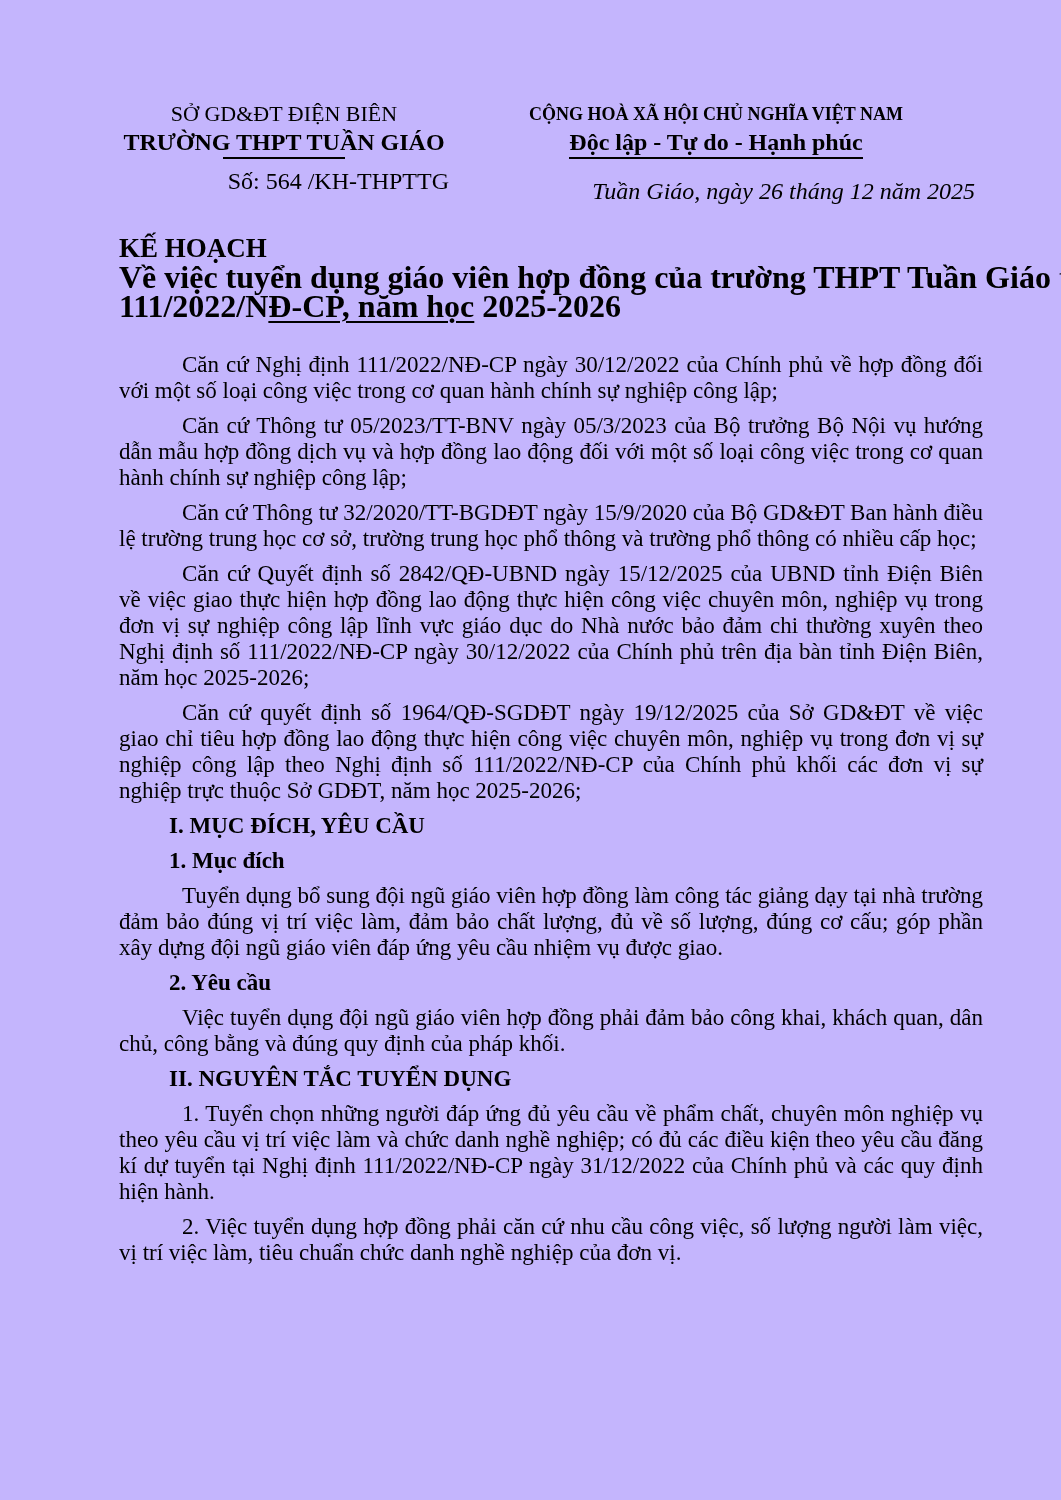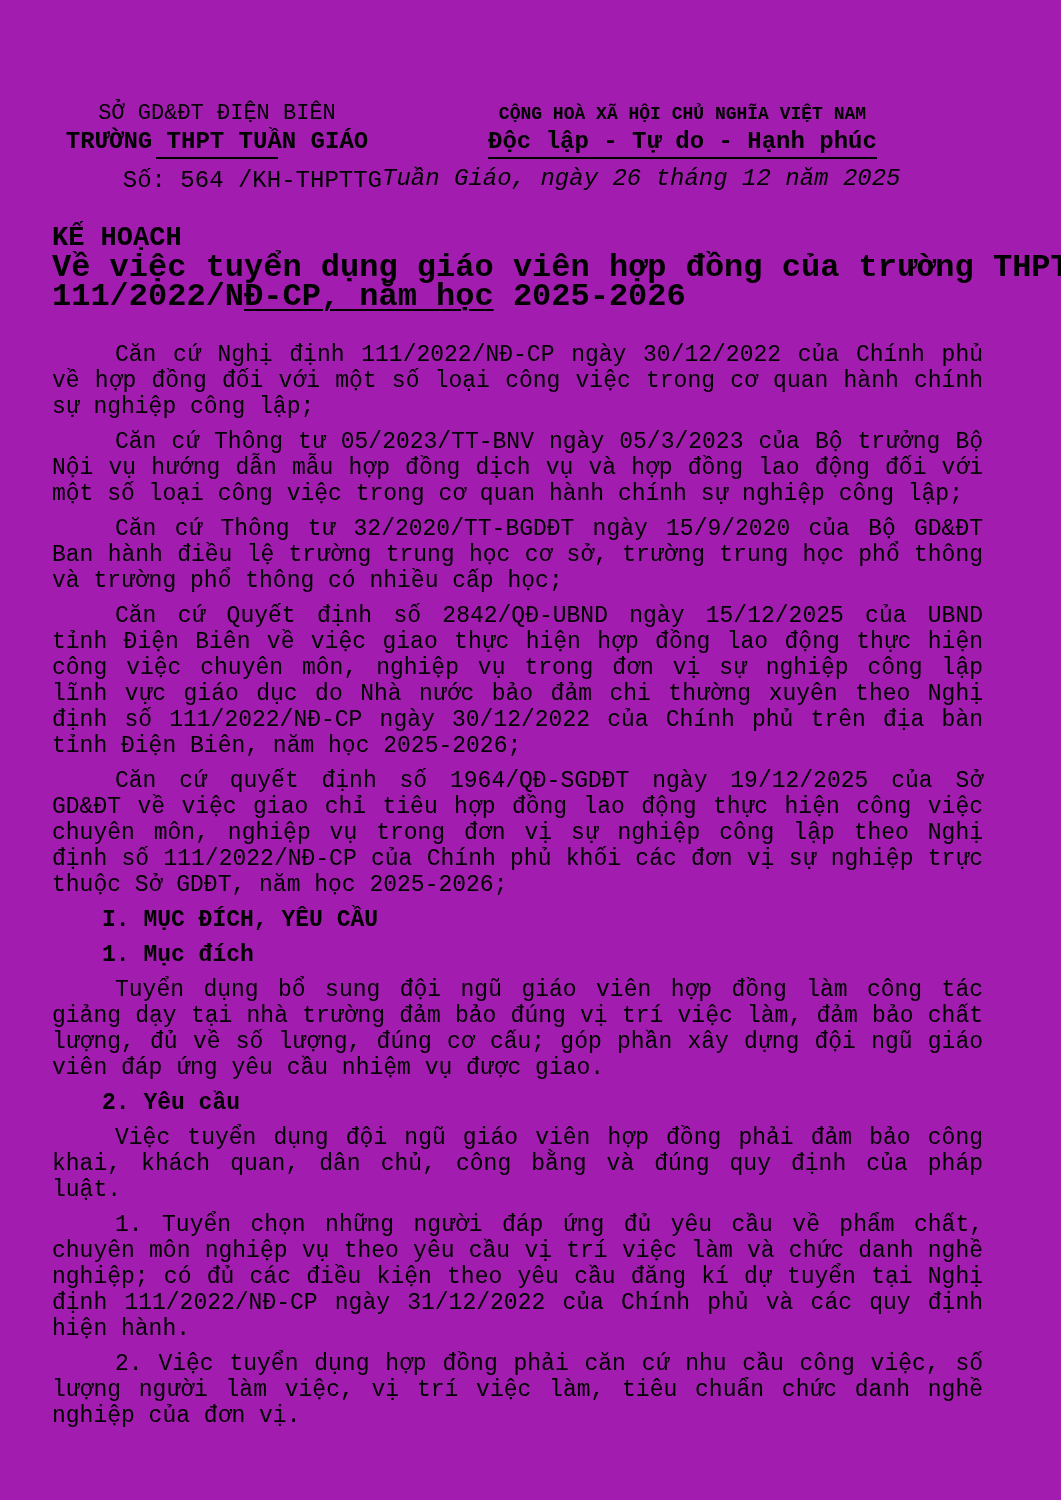--- a/index.html
+++ b/index.html
@@ -1,42 +1,42 @@
 <!DOCTYPE html>
 <html><head>
 <meta charset="utf-8">
 <style>
   html, body { margin: 0; padding: 0; background: #e8e8e8; }
   .page {
     position: relative;
     width: 1061px;
     height: 1500px;
     margin: 0 auto;
-    background: #a21caf;
+    background: #c4b5fd;
     color: #000000;
-    font-family: Liberation Mono, monospace;
+    font-family: Liberation Serif, serif;
     box-sizing: border-box;
-    padding: 100px 78px 0 52px;
+    padding: 100px 78px 0 119px;
     overflow: hidden;
   }
 
   
   .header { display: flex; align-items: flex-start; }
   .header-left { width: 330px; flex: 0 0 330px; text-align: center; }
   .header-right { flex: 1 1 auto; text-align: center; }
 
   .hl1 { font-size: 22px; line-height: 28px; }
   .hl2 { font-size: 24px; font-weight: bold; line-height: 28px; }
   .hl-rule { width: 122px; height: 0; border-bottom: 2px solid #000; margin: 1px auto 0; }
   .hl3 { font-size: 24px; line-height: 28px; margin-top: 8px; text-align: right; }
 
   .hr1 { font-size: 18px; font-weight: bold; line-height: 28px; white-space: nowrap; }
   .hr2 { font-size: 24px; font-weight: bold; line-height: 28px; }
   .hr2 .motto-underline { display: inline-block; border-bottom: 2px solid #000; padding-bottom: 1px; }
-  .hr3 { font-size: 24px; font-style: italic; line-height: 28px; margin-top: 6px; text-align: left; padding-right: 8px; white-space: nowrap; }
+  .hr3 { font-size: 24px; font-style: italic; line-height: 28px; margin-top: 18px; text-align: right; padding-right: 8px; white-space: nowrap; }
 
   
   .title { margin-top: 28px; font-weight: bold; }
   .title-main { font-size: 27px; line-height: 30px; }
   .title-sub { font-size: 32px; line-height: 29px; white-space: pre; }
   .title-sub .u { text-decoration: underline; text-decoration-thickness: 2px; text-underline-offset: 4px; }
 
   
   .doc-body { margin-top: 31px; font-size: 23px; }
   .blk {
@@ -81,18 +81,19 @@
   <div class="doc-body">
       <p class="blk">Căn cứ Nghị định 111/2022/NĐ-CP ngày 30/12/2022 của Chính phủ về hợp đồng đối với một số loại công việc trong cơ quan hành chính sự nghiệp công lập;</p>
       <p class="blk">Căn cứ Thông tư 05/2023/TT-BNV ngày 05/3/2023 của Bộ trưởng Bộ Nội vụ hướng dẫn mẫu hợp đồng dịch vụ và hợp đồng lao động đối với một số loại công việc trong cơ quan hành chính sự nghiệp công lập;</p>
       <p class="blk">Căn cứ Thông tư 32/2020/TT-BGDĐT ngày 15/9/2020 của Bộ GD&amp;ĐT Ban hành điều lệ trường trung học cơ sở, trường trung học phổ thông và trường phổ thông có nhiều cấp học;</p>
       <p class="blk">Căn cứ Quyết định số 2842/QĐ-UBND ngày 15/12/2025 của UBND tỉnh Điện Biên về việc giao thực hiện hợp đồng lao động thực hiện công việc chuyên môn, nghiệp vụ trong đơn vị sự nghiệp công lập lĩnh vực giáo dục do Nhà nước bảo đảm chi thường xuyên theo Nghị định số 111/2022/NĐ-CP ngày 30/12/2022 của Chính phủ trên địa bàn tỉnh Điện Biên, năm học 2025-2026;</p>
       <p class="blk">Căn cứ quyết định số 1964/QĐ-SGDĐT ngày 19/12/2025 của Sở GD&amp;ĐT về việc giao chỉ tiêu hợp đồng lao động thực hiện công việc chuyên môn, nghiệp vụ trong đơn vị sự nghiệp công lập theo Nghị định số 111/2022/NĐ-CP của Chính phủ khối các đơn vị sự nghiệp trực thuộc Sở GDĐT, năm học 2025-2026;</p>
       <p class="blk h">I. MỤC ĐÍCH, YÊU CẦU</p>
       <p class="blk h">1. Mục đích</p>
       <p class="blk">Tuyển dụng bổ sung đội ngũ giáo viên hợp đồng làm công tác giảng dạy tại nhà trường đảm bảo đúng vị trí việc làm, đảm bảo chất lượng, đủ về số lượng, đúng cơ cấu; góp phần xây dựng đội ngũ giáo viên đáp ứng yêu cầu nhiệm vụ được giao.</p>
       <p class="blk h">2. Yêu cầu</p>
-      <p class="blk">Việc tuyển dụng đội ngũ giáo viên hợp đồng phải đảm bảo công khai, khách quan, dân chủ, công bằng và đúng quy định của pháp luật.</p>
+      <p class="blk">Việc tuyển dụng đội ngũ giáo viên hợp đồng phải đảm bảo công khai, khách quan, dân chủ, công bằng và đúng quy định của pháp khối.</p>
+      <p class="blk h">II. NGUYÊN TẮC TUYỂN DỤNG</p>
       <p class="blk">1. Tuyển chọn những người đáp ứng đủ yêu cầu về phẩm chất, chuyên môn nghiệp vụ theo yêu cầu vị trí việc làm và chức danh nghề nghiệp; có đủ các điều kiện theo yêu cầu đăng kí dự tuyển tại Nghị định 111/2022/NĐ-CP ngày 31/12/2022 của Chính phủ và các quy định hiện hành.</p>
       <p class="blk">2. Việc tuyển dụng hợp đồng phải căn cứ nhu cầu công việc, số lượng người làm việc, vị trí việc làm, tiêu chuẩn chức danh nghề nghiệp của đơn vị.</p>
     </div>
 
 </div>
 
 </body></html>

